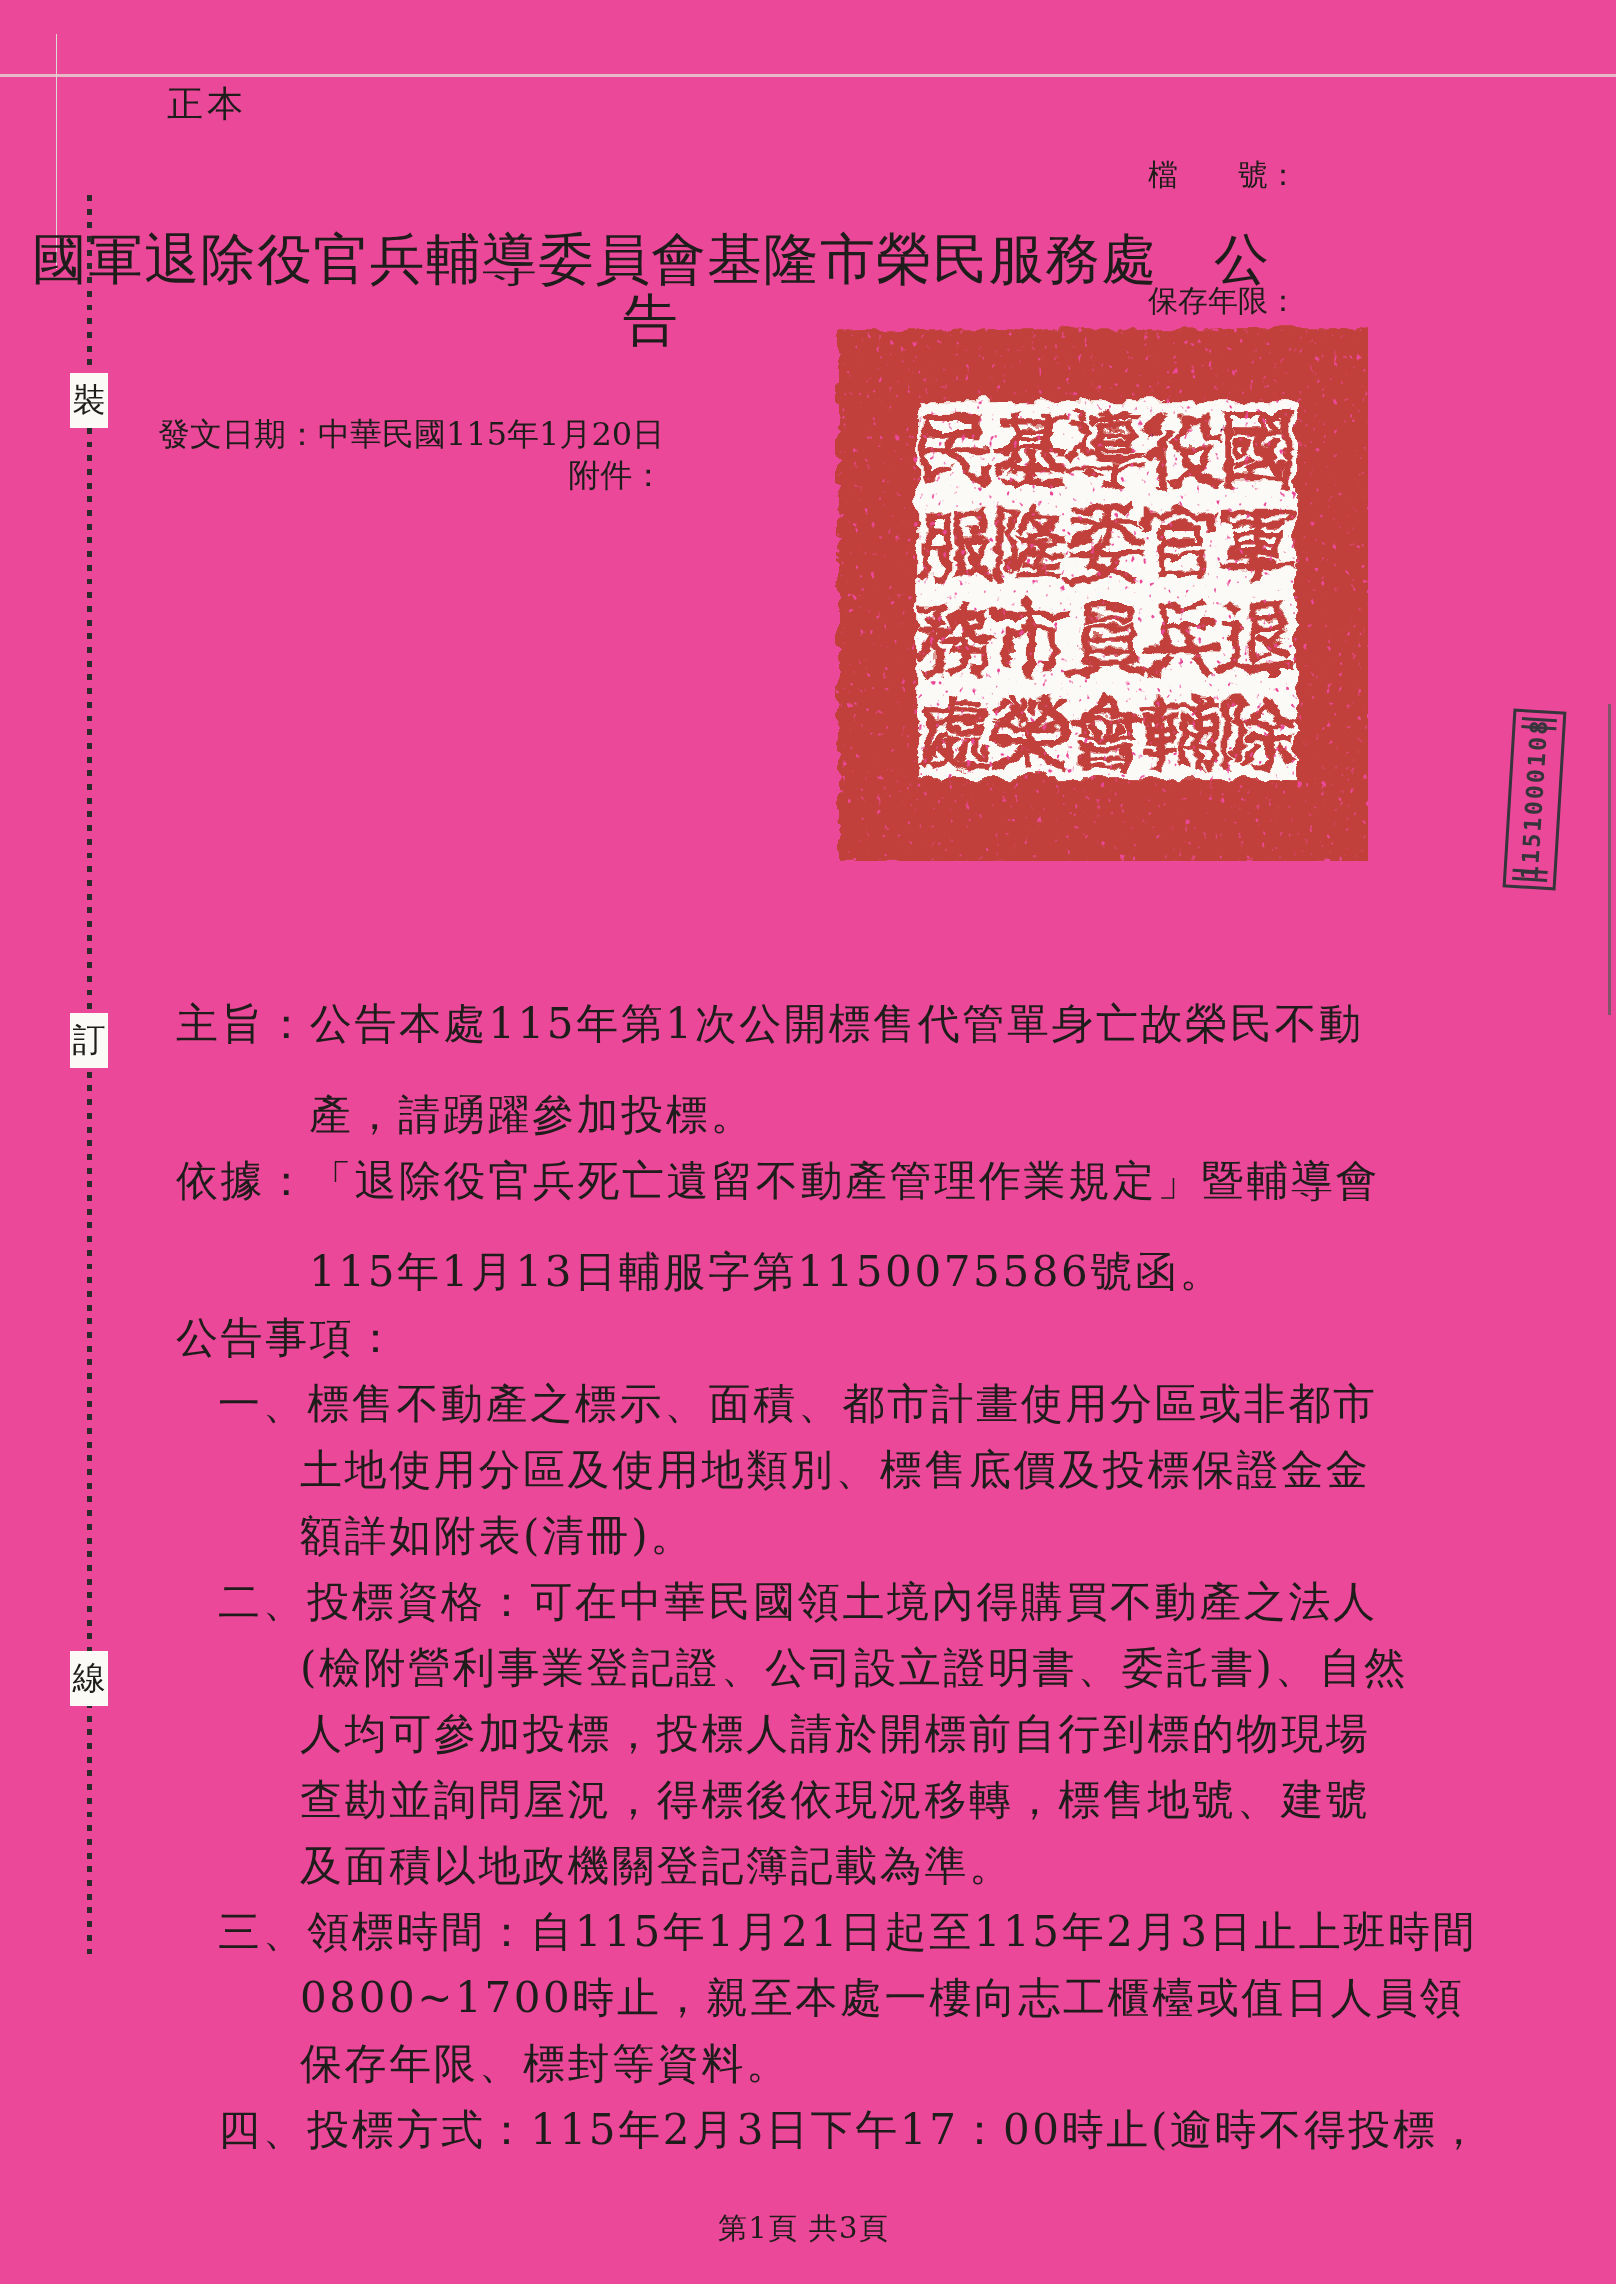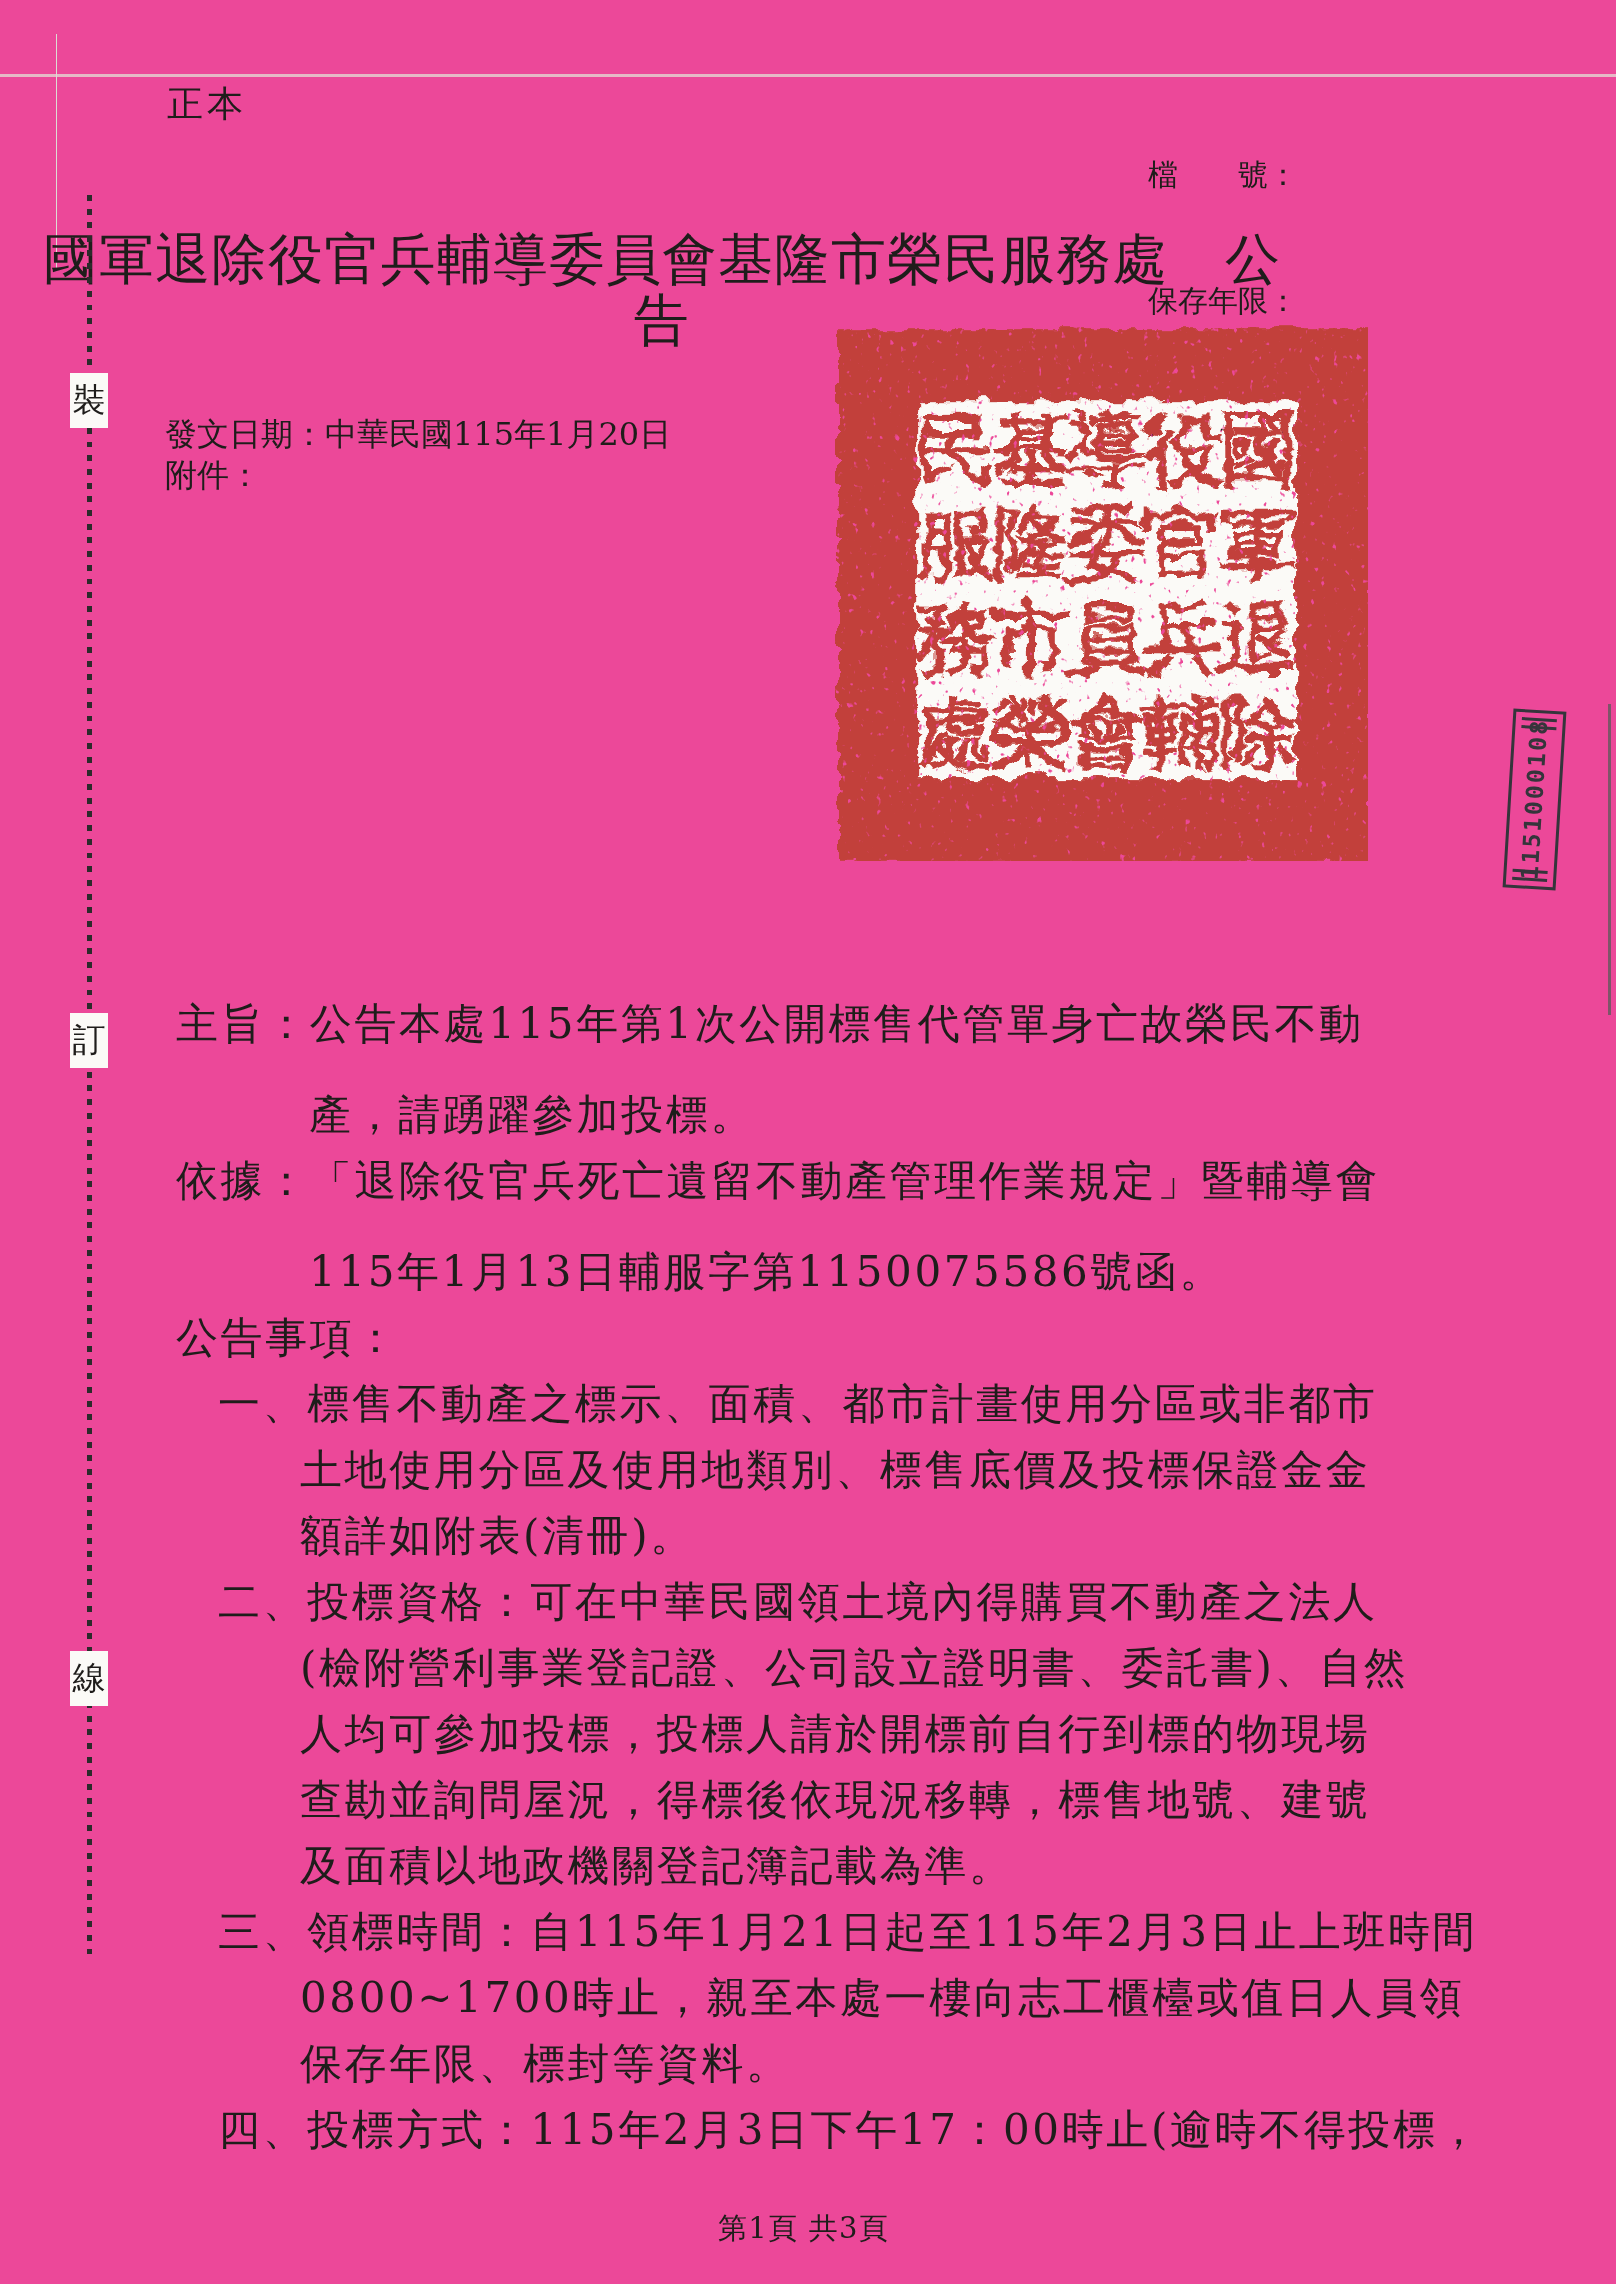--- a/index.html
+++ b/index.html
@@ -11,24 +11,24 @@
   }
   
   .scan-top    { position:absolute; left:0; top:74px; width:100%; height:2.6px; background:#e4d6d1; opacity:.8; }
   .scan-left   { position:absolute; left:56px; top:34px; width:1.3px; height:235px; background:#dcdcd4; }
   .scan-right  { position:absolute; left:1608px; top:704px; width:3.3px; height:311px; background:#5a5a5a; opacity:.75; }
 
   .copy-type { position:absolute; left:167px; top:80px; font-size:36px; letter-spacing:3.9px; }
 
   .header-labels { position:absolute; left:1148px; top:70px; font-size:30px; line-height:42px; white-space:pre; }
 
-  .doc-title { position:absolute; left:16px; top:229px; width:1292px; text-align:center;
+  .doc-title { position:absolute; left:5px; top:229px; width:1292px; text-align:center;
                font-size:55px; line-height:61px; letter-spacing:1.3px; }
 
-  .issue-block { position:absolute; left:165px; top:414px; font-size:32px; line-height:41px; }
+  .issue-block { position:absolute; left:158px; top:414px; font-size:32px; line-height:41px;text-align:right; }
 
   
   .dotline { position:absolute; left:87px; top:195px; width:4.6px; height:1759px;
              background:repeating-linear-gradient(180deg,#2b2b2b 0 5.9px,transparent 5.9px 13.7px); }
   .bind-char { position:absolute; left:70px; width:38px; text-align:center;
                font-size:33px; background:#fbfaf7; padding:5.2px 0; }
   .bind-zhuang { top:373px; } .bind-ding { top:1013px; } .bind-xian { top:1651px; }
 
   .seal { position:absolute; left:835px; top:325px; width:533px; height:536px; }
 

